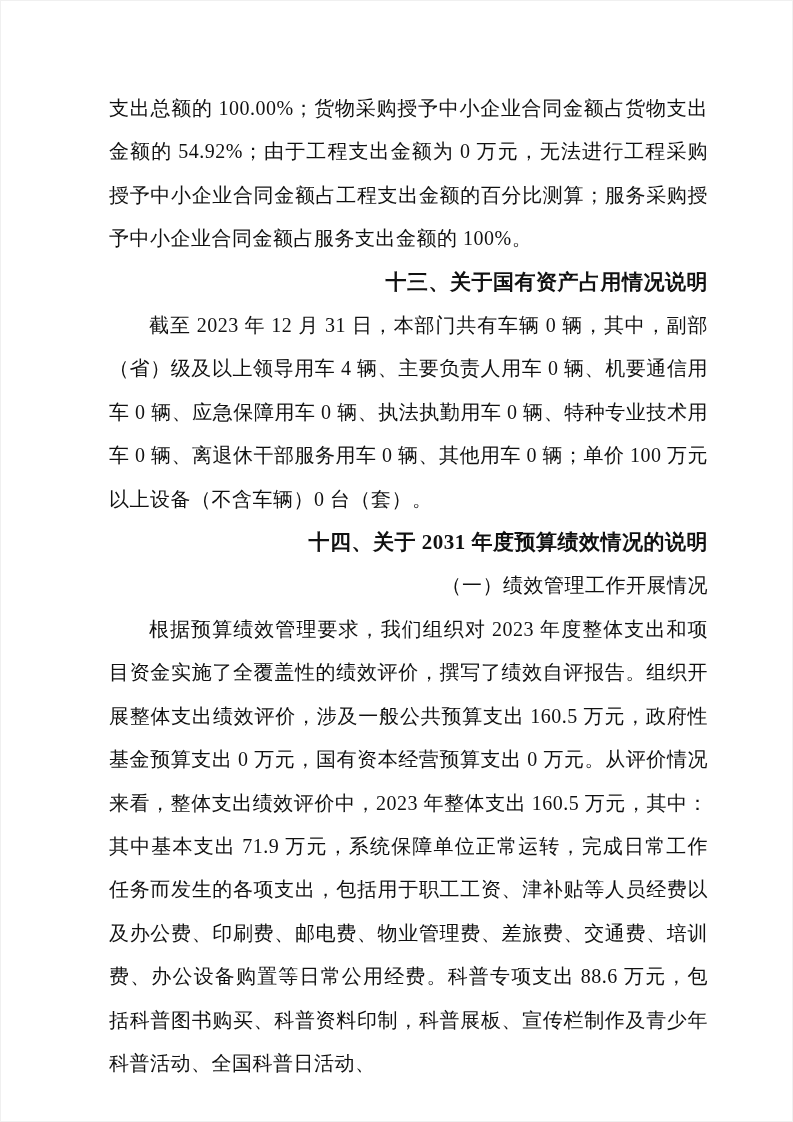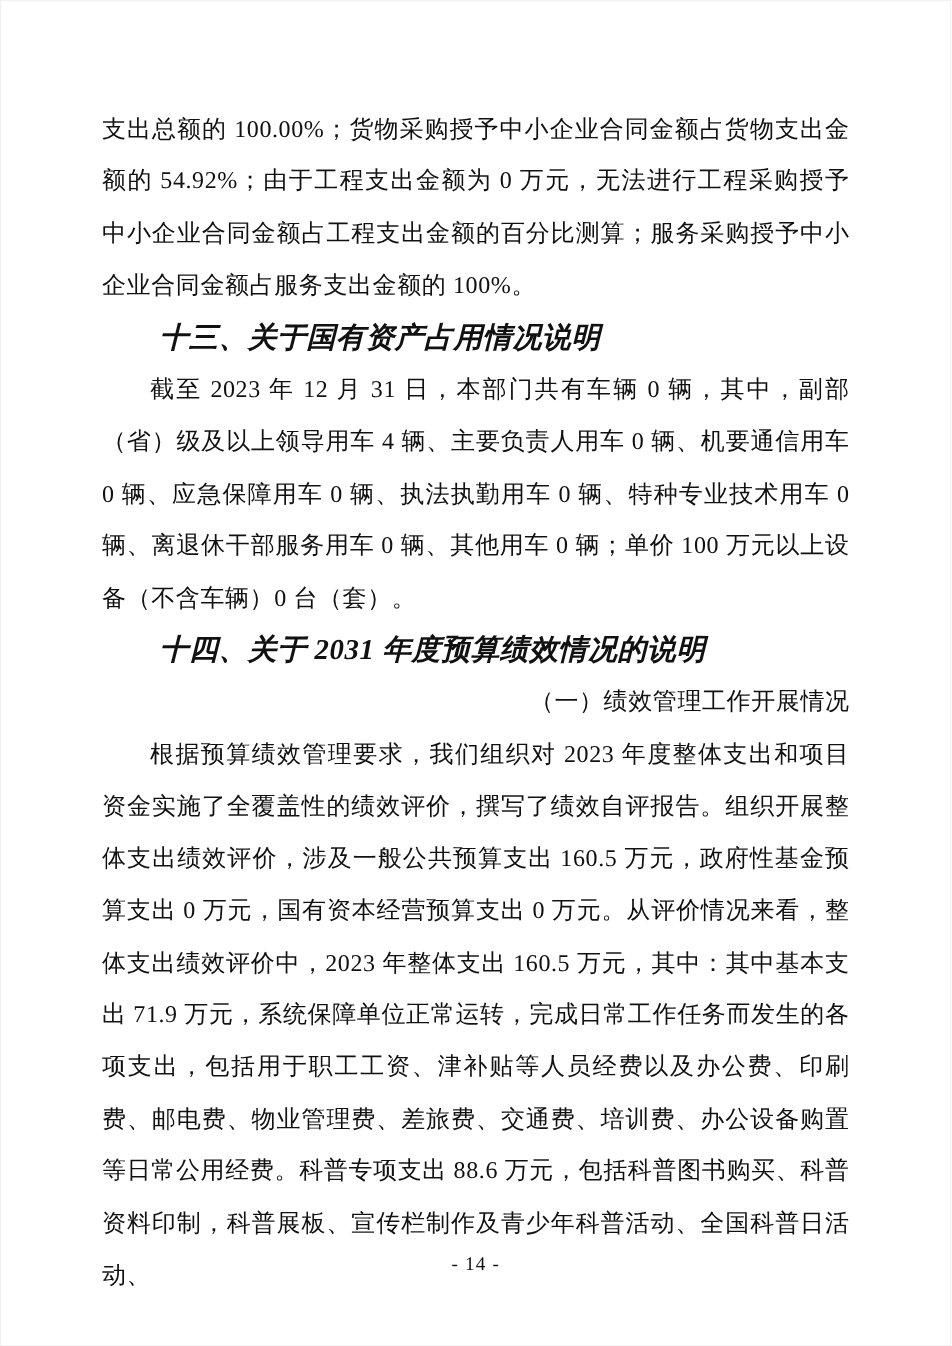--- a/index.html
+++ b/index.html
@@ -7,47 +7,46 @@
     padding: 0;
     background: #ffffff;
   }
   .page {
     position: relative;
     width: 793px;
     height: 1122px;
     margin: 0 auto;
     background: #ffffff;
     box-sizing: border-box;
-    padding: 86px 84px 0 84px;
+    padding: 86px 84px 0 108px;
     font-family: "Liberation Serif", "DejaVu Serif", serif;
     color: #111111;
     overflow: hidden;
     border: 1px solid #f0f0f0;
   }
   .body-para {
     margin: 0;
     font-size: 20px;
     line-height: 43.4px;
     text-align: justify;
     text-indent: 2em;
     letter-spacing: 0.5px;
     word-break: break-all;
   }
   .body-para.no-indent {
     text-indent: 0;
   }
   .section-heading {
     margin: 0;
-    font-size: 24px;
+    font-size: 21px;
     line-height: 43.4px;
     font-weight: bold;
     text-indent: 2em;
     letter-spacing: 0.5px;
-    text-align: left;
-    font-style: italic;
+    text-align: right;
   }
   .sub-heading {
     margin: 0;
     font-size: 20px;
     line-height: 43.4px;
     font-weight: normal;
     text-indent: 2em;
     letter-spacing: 0.5px;
     text-align: right;
   }
@@ -72,15 +71,14 @@
   <h3 class="section-heading">十三、关于国有资产占用情况说明</h3>
 
   <p class="body-para">截至 2023 年 12 月 31 日，本部门共有车辆 0 辆，其中，副部（省）级及以上领导用车 4 辆、主要负责人用车 0 辆、机要通信用车 0 辆、应急保障用车 0 辆、执法执勤用车 0 辆、特种专业技术用车 0 辆、离退休干部服务用车 0 辆、其他用车 0 辆；单价 100 万元以上设备（不含车辆）0 台（套）。</p>
 
   <h3 class="section-heading">十四、关于 2031 年度预算绩效情况的说明</h3>
 
   <p class="sub-heading">（一）绩效管理工作开展情况</p>
 
   <p class="body-para">根据预算绩效管理要求，我们组织对 2023 年度整体支出和项目资金实施了全覆盖性的绩效评价，撰写了绩效自评报告。组织开展整体支出绩效评价，涉及一般公共预算支出 160.5 万元，政府性基金预算支出 0 万元，国有资本经营预算支出 0 万元。从评价情况来看，整体支出绩效评价中，2023 年整体支出 160.5 万元，其中：其中基本支出 71.9 万元，系统保障单位正常运转，完成日常工作任务而发生的各项支出，包括用于职工工资、津补贴等人员经费以及办公费、印刷费、邮电费、物业管理费、差旅费、交通费、培训费、办公设备购置等日常公用经费。科普专项支出 88.6 万元，包括科普图书购买、科普资料印制，科普展板、宣传栏制作及青少年科普活动、全国科普日活动、</p>
 
-  <div class="page-number">- 14 -</div>
 
 </div>
 
 </body></html>

